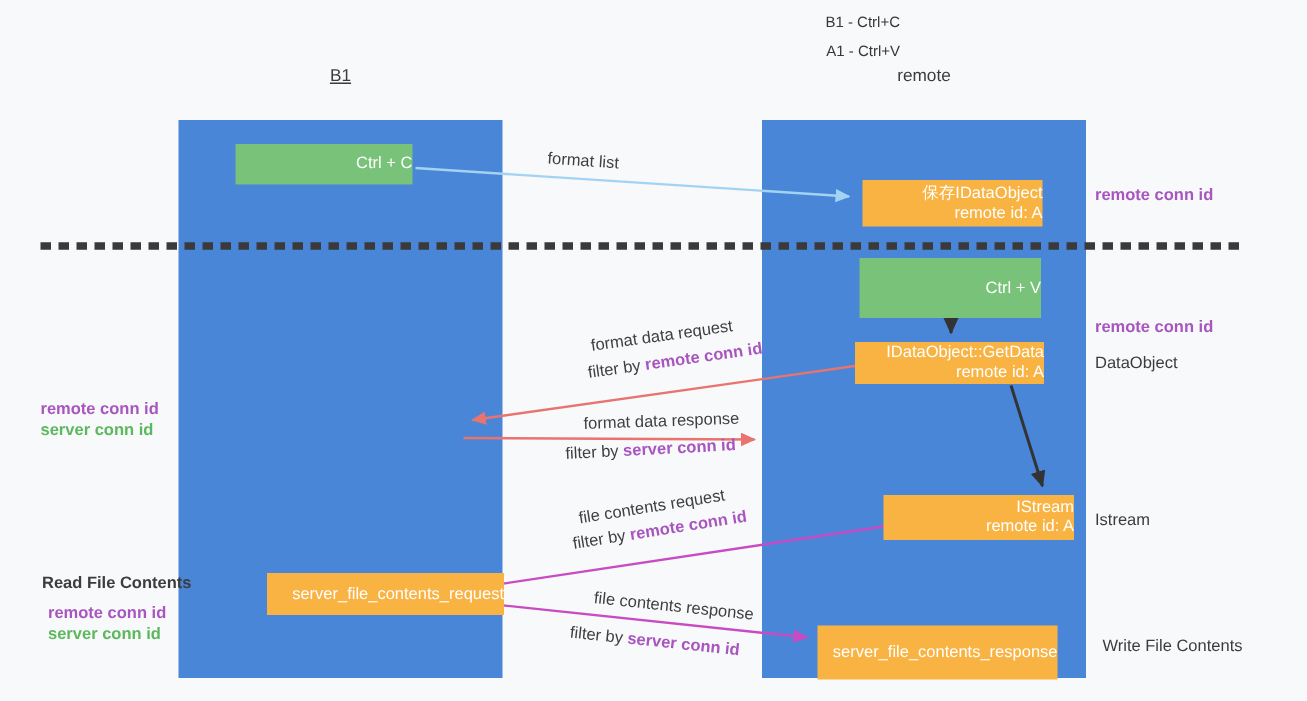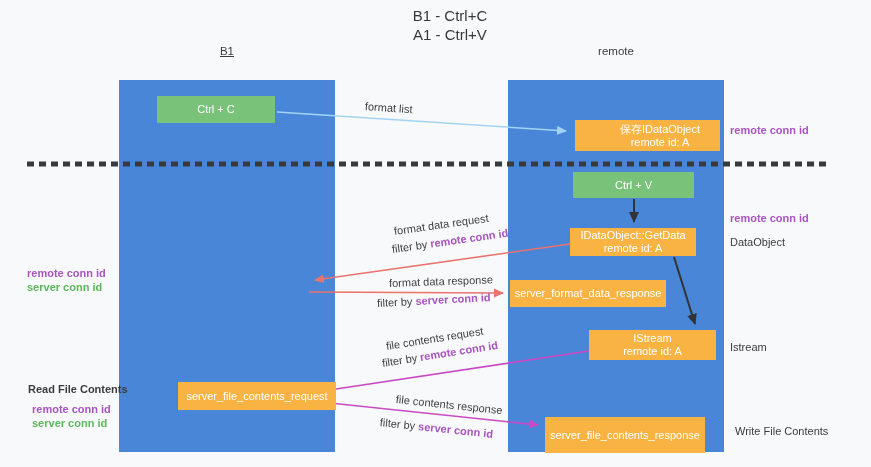--- a/index.html
+++ b/index.html
@@ -1,20 +1,20 @@
 <!DOCTYPE html>
 <html><head>
 <meta charset="utf-8">
 <style>
   html,body{margin:0;padding:0;background:#f8f9fa;font-family:"Liberation Sans",sans-serif;}
   .canvas{position:relative;width:871px;height:467px;background:#f8f9fa;overflow:hidden;color:#3c3c3c;}
-  .title{position:absolute;left:300px;top:6px;width:300px;text-align:center;font-size:15px;line-height:19px;color:#383838;}
+  .title{position:absolute;left:300px;top:6px;width:300px;text-align:right;font-size:10px;line-height:19px;color:#383838;}
   .hdr{position:absolute;top:44px;width:216px;text-align:center;font-size:11.5px;line-height:15px;color:#3c3c3c;}
   .col{position:absolute;top:80px;width:216px;height:372px;background:#4a86d8;}
-  .box{position:absolute;display:flex;flex-direction:column;align-items:center;justify-content:center;
+  .box{position:absolute;display:flex;flex-direction:column;align-items:flex-end;justify-content:center;
        color:#ffffff;font-size:11px;line-height:13px;text-align:center;}
   .green{background:#79c279;}
   .orange{background:#f9b342;}
   .lbl{position:absolute;font-size:11px;line-height:14px;color:#3c3c3c;white-space:nowrap;}
   .purple{color:#a855c0;font-weight:bold;}
   .greentx{color:#5cb85c;font-weight:bold;}
   .alab{position:absolute;font-size:11px;color:#3f3f3f;white-space:nowrap;transform-origin:left center;}
   .alab .purple{margin-left:3px;}
   svg.overlay{position:absolute;left:0;top:0;pointer-events:none;}
 </style>
@@ -68,38 +68,35 @@
 
     <line x1="589" y1="351" x2="316" y2="392" stroke="#c94bc4" stroke-width="1.6" marker-end="url(#m-magenta)"></line>
 
     <line x1="311" y1="401" x2="538" y2="425" stroke="#c94bc4" stroke-width="1.6" marker-end="url(#m-magenta)"></line>
   </svg>
 
   <div class="box green" style="left:157px;top:96px;width:118px;height:27px;">
     <span>Ctrl + C</span>
   </div>
 
-  <div class="box orange" style="left:575px;top:120px;width:120px;height:31px;padding-left:25px;">
+  <div class="box orange" style="left:575px;top:120px;width:120px;height:31px;">
     <span>保存IDataObject</span>
     <span>remote id: A</span>
   </div>
 
-  <div class="box green" style="left:573px;top:172px;width:121px;height:26px;">
+  <div class="box green" style="left:573px;top:172px;width:121px;height:40px;">
     <span>Ctrl + V</span>
   </div>
 
   <div class="box orange" style="left:570px;top:228px;width:126px;height:28px;">
     <span>IDataObject::GetData</span>
     <span>remote id: A</span>
   </div>
 
 
-  <div class="box orange" style="left:510px;top:280px;width:156px;height:27px;">
-    <span>server_format_data_response</span>
-  </div>
 
   <div class="box orange" style="left:589px;top:330px;width:127px;height:30px;">
     <span>IStream</span>
     <span>remote id: A</span>
   </div>
 
   <div class="box orange" style="left:150px;top:382px;width:158px;height:28px;margin-left:28px;">
     <span>server_file_contents_request</span>
   </div>
 

